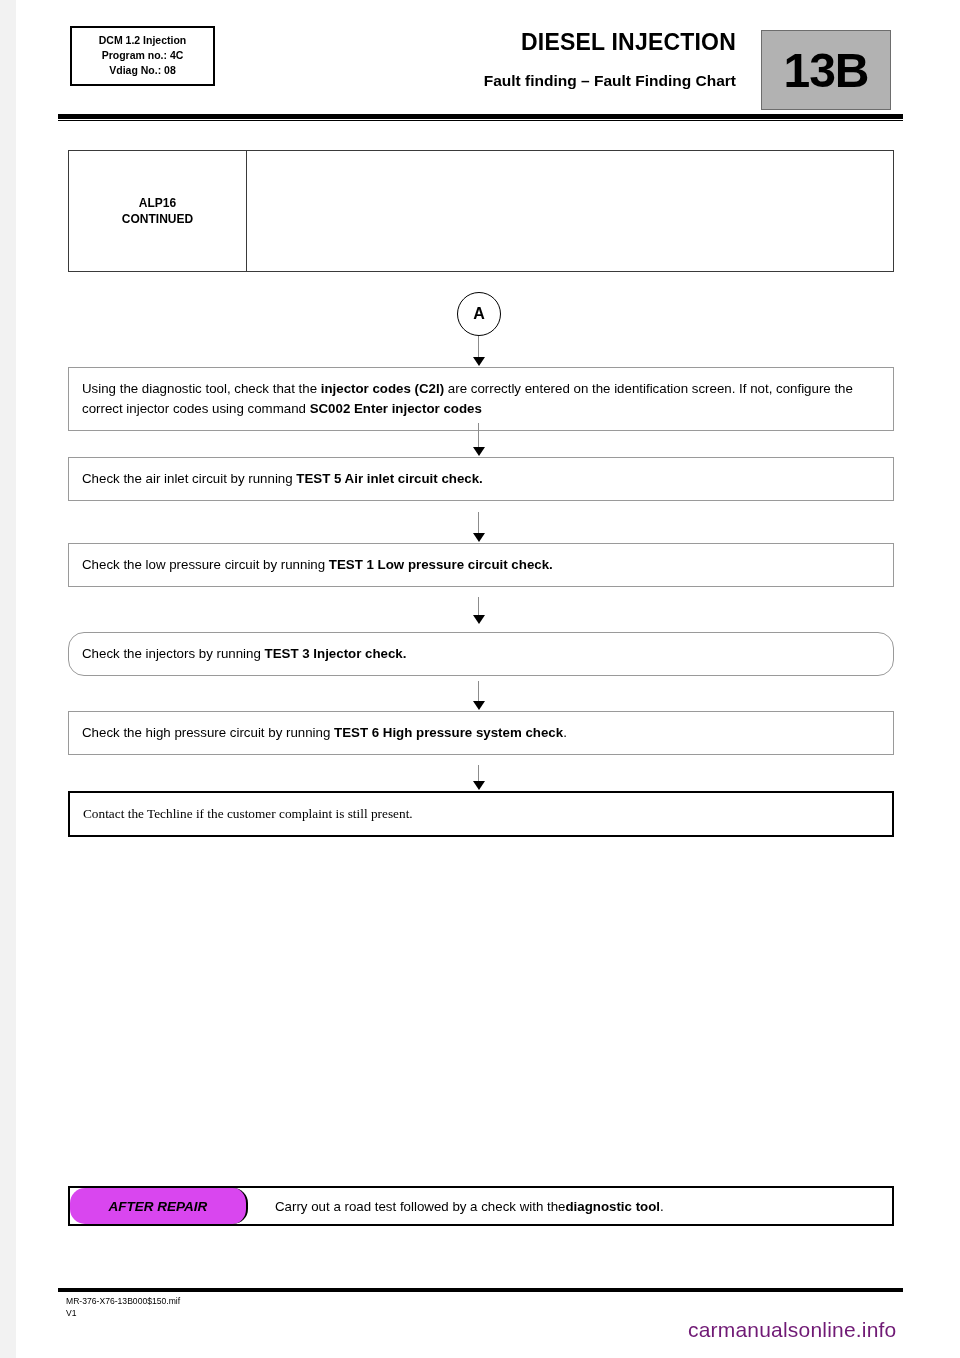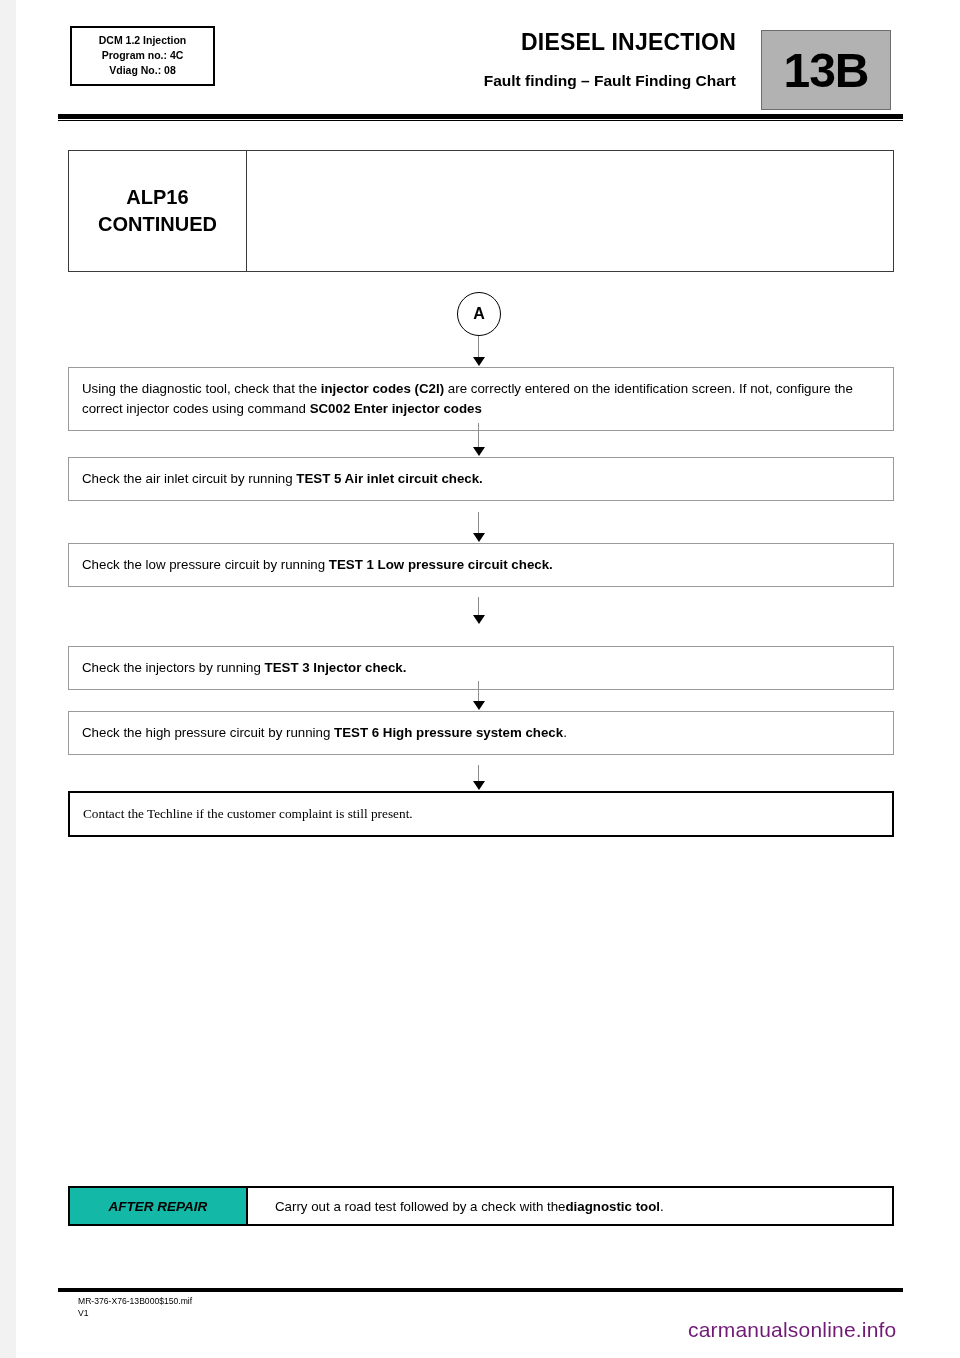--- a/index.html
+++ b/index.html
@@ -120,21 +120,21 @@
     display: flex;
   }
   .alp-left {
     width: 178px;
     border-right: 1.5px solid #3a3a3a;
     box-sizing: border-box;
     display: flex;
     align-items: center;
     justify-content: center;
     text-align: center;
-    font-size: 20px;
+    font-size: 12px;
     font-weight: bold;
     line-height: 1.35;
   }
   .alp-right {
     flex: 1;
   }
 
   .node-circle {
     position: absolute;
     left: 457px;
@@ -191,50 +191,51 @@
     top: 1186px;
     width: 826px;
     height: 40px;
     box-sizing: border-box;
     border: 2.2px solid #000;
     display: flex;
     background: #fff;
   }
   .ar-label {
     width: 178px;
-    background: #14b8a6;
+    background: #d946ef;
     border-right: 2.2px solid #000;
     box-sizing: border-box;
     display: flex;
     align-items: center;
     justify-content: center;
     font-size: 13.5px;
     font-weight: bold;
     font-style: italic;
+    border-radius: 15px;
   }
   .ar-text {
     flex: 1;
     display: flex;
     align-items: center;
     padding-left: 27px;
     font-size: 13.3px;
   }
 
   
   .footer-rule {
     position: absolute;
     left: 58px;
     top: 1288px;
     width: 845px;
     height: 4px;
     background: #000;
   }
   .footer-meta {
     position: absolute;
-    left: 78px;
+    left: 66px;
     top: 1295px;
     font-size: 8.6px;
     line-height: 1.45;
     color: #000;
   }
   .page-num {
     position: absolute;
     left: 0;
     top: 1310px;
     width: 960px;
@@ -290,21 +291,21 @@
         <div class="arrowhead" style="left: 473px; top: 357px;"></div>
         <div class="step-box" style="top: 367px;"><span>Using the diagnostic tool, check that the </span><b>injector codes (C2I)</b><span> are correctly entered on the identification screen. If not, configure the correct injector codes using command </span><b>SC002 Enter injector codes</b></div>
         <div class="connector" style="top: 423px; height: 25px;"></div>
         <div class="arrowhead" style="left: 473px; top: 447px;"></div>
         <div class="step-box" style="top: 457px;"><span>Check the air inlet circuit by running </span><b>TEST 5 Air inlet circuit check.</b></div>
         <div class="connector" style="top: 512px; height: 22px;"></div>
         <div class="arrowhead" style="left: 473px; top: 533px;"></div>
         <div class="step-box" style="top: 543px;"><span>Check the low pressure circuit by running </span><b>TEST 1 Low pressure circuit check.</b></div>
         <div class="connector" style="top: 597px; height: 19px;"></div>
         <div class="arrowhead" style="left: 473px; top: 615px;"></div>
-        <div class="step-box" style="top: 646px;"><span>Check the injectors by running </span><b>TEST 3 Injector check.</b></div>
+        <div class="step-box" style="top: 632px; border-radius: 16px;"><span>Check the injectors by running </span><b>TEST 3 Injector check.</b></div>
         <div class="connector" style="top: 681px; height: 21px;"></div>
         <div class="arrowhead" style="left: 473px; top: 701px;"></div>
         <div class="step-box" style="top: 711px;"><span>Check the high pressure circuit by running </span><b>TEST 6 High pressure system check</b><span>.</span></div>
         <div class="connector" style="top: 765px; height: 17px;"></div>
         <div class="arrowhead" style="left: 473px; top: 781px;"></div>
         <div class="step-box thick" style="top: 791px;"><span>Contact the Techline if the customer complaint is still present.</span></div>
       </div>
   </div>
 
   <div class="after-repair">

